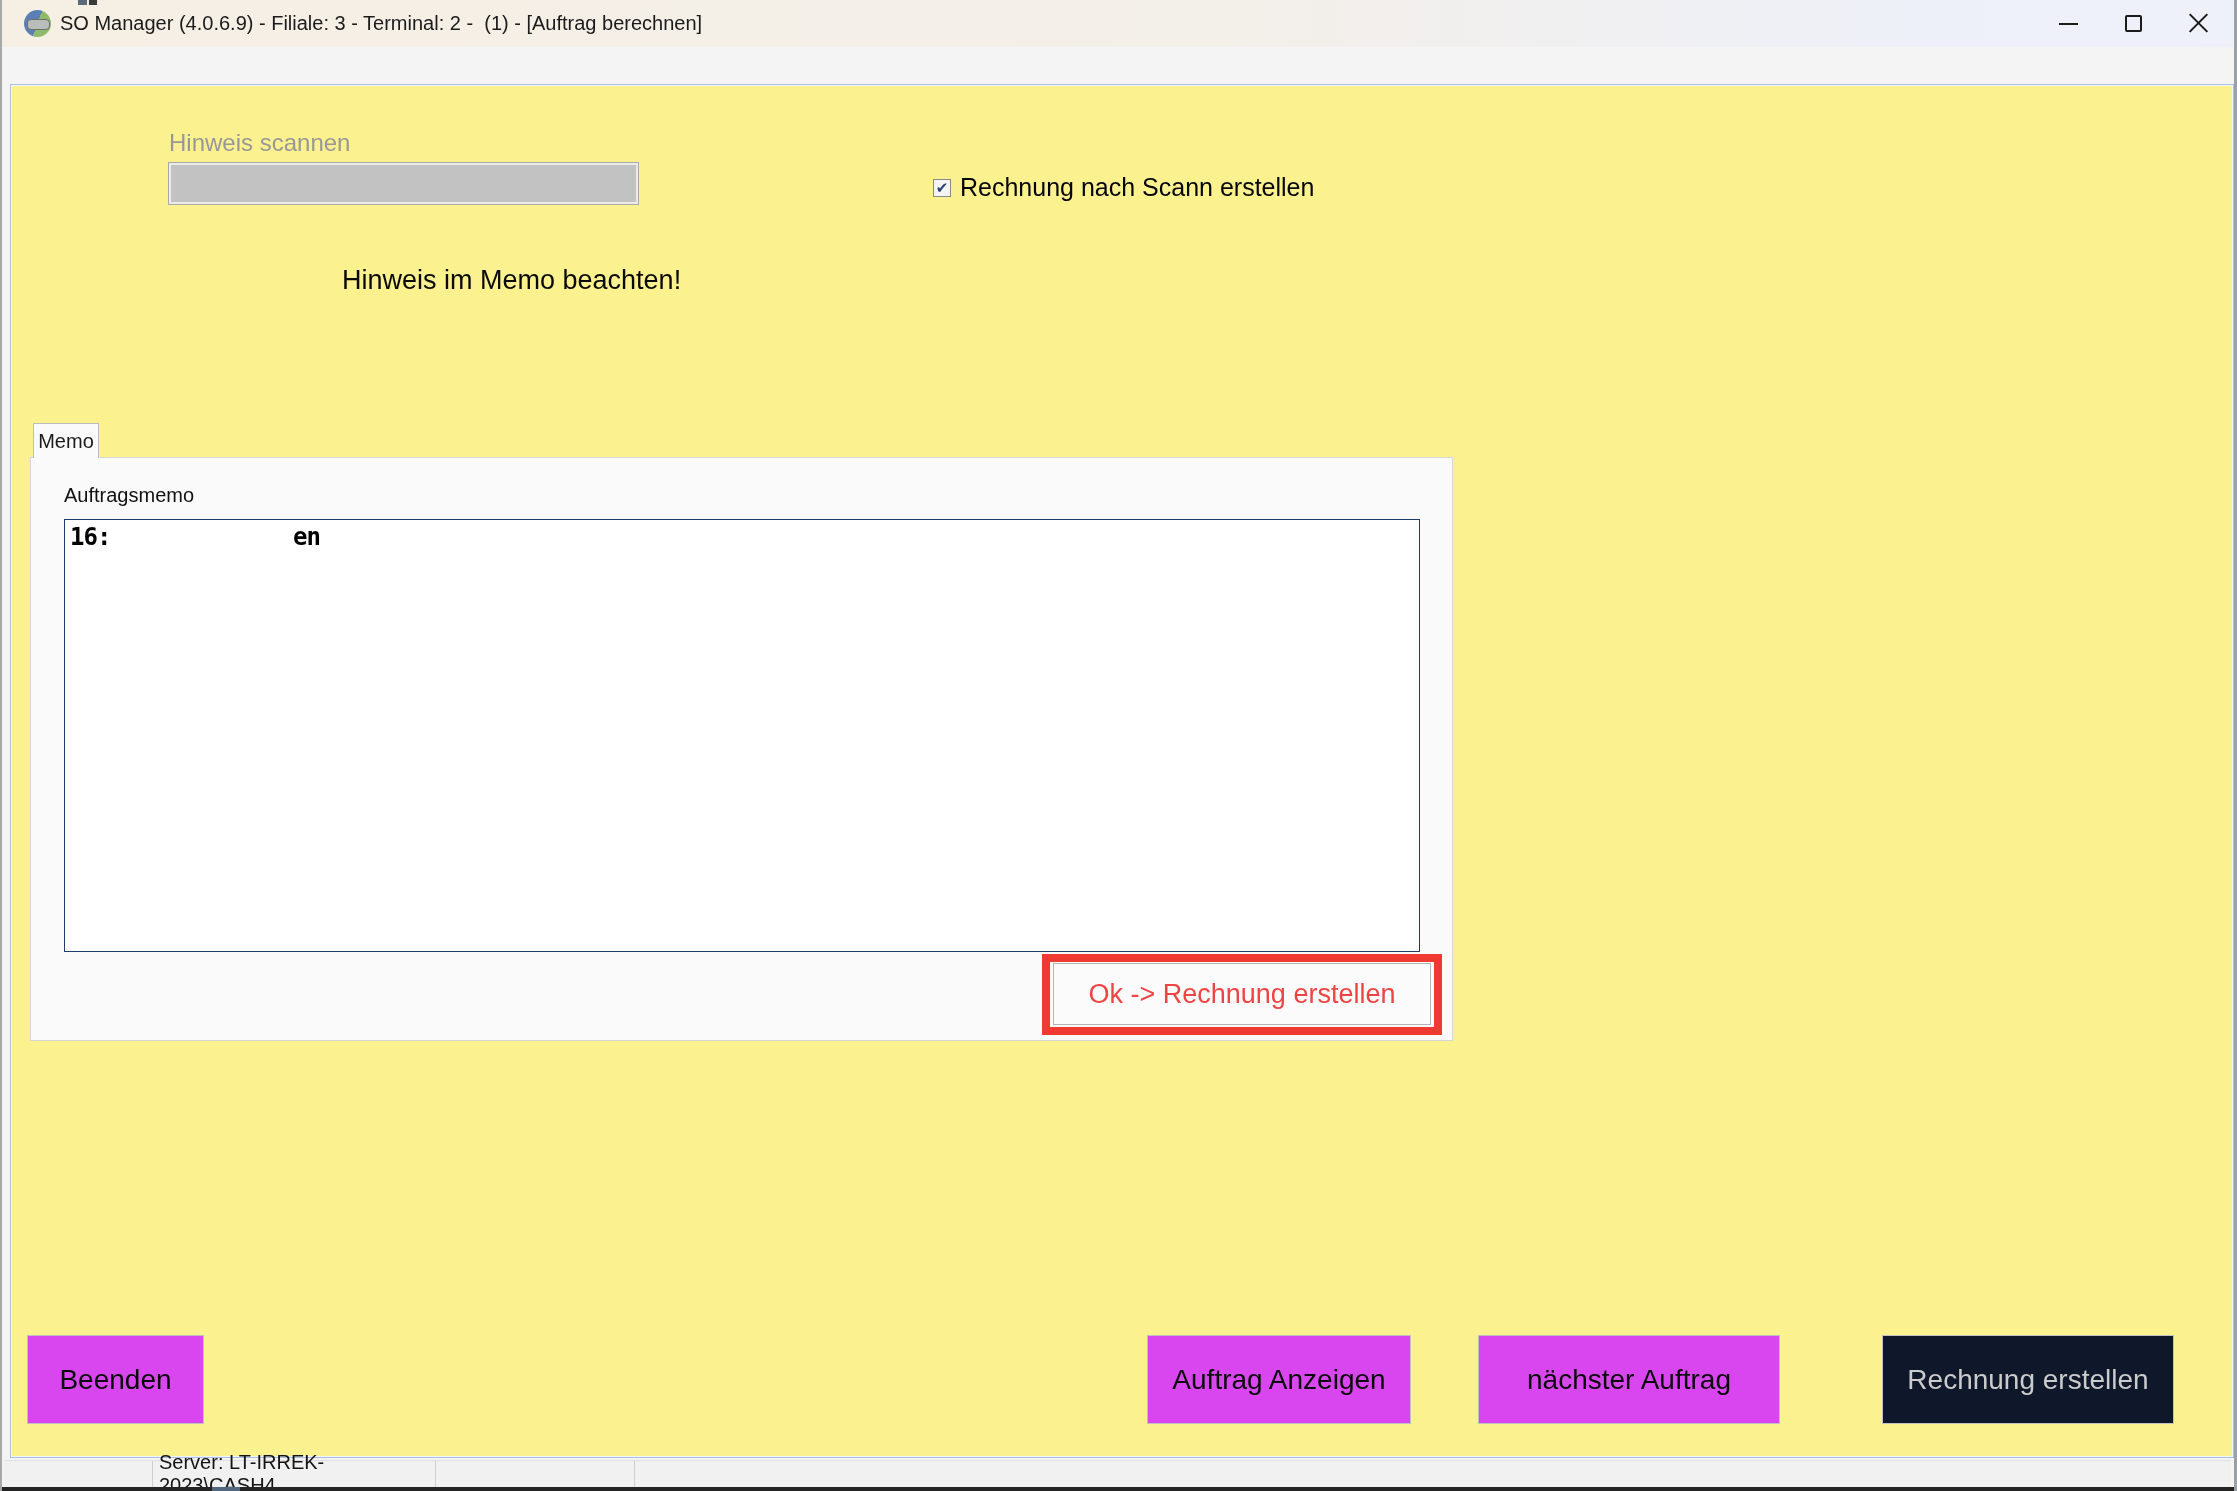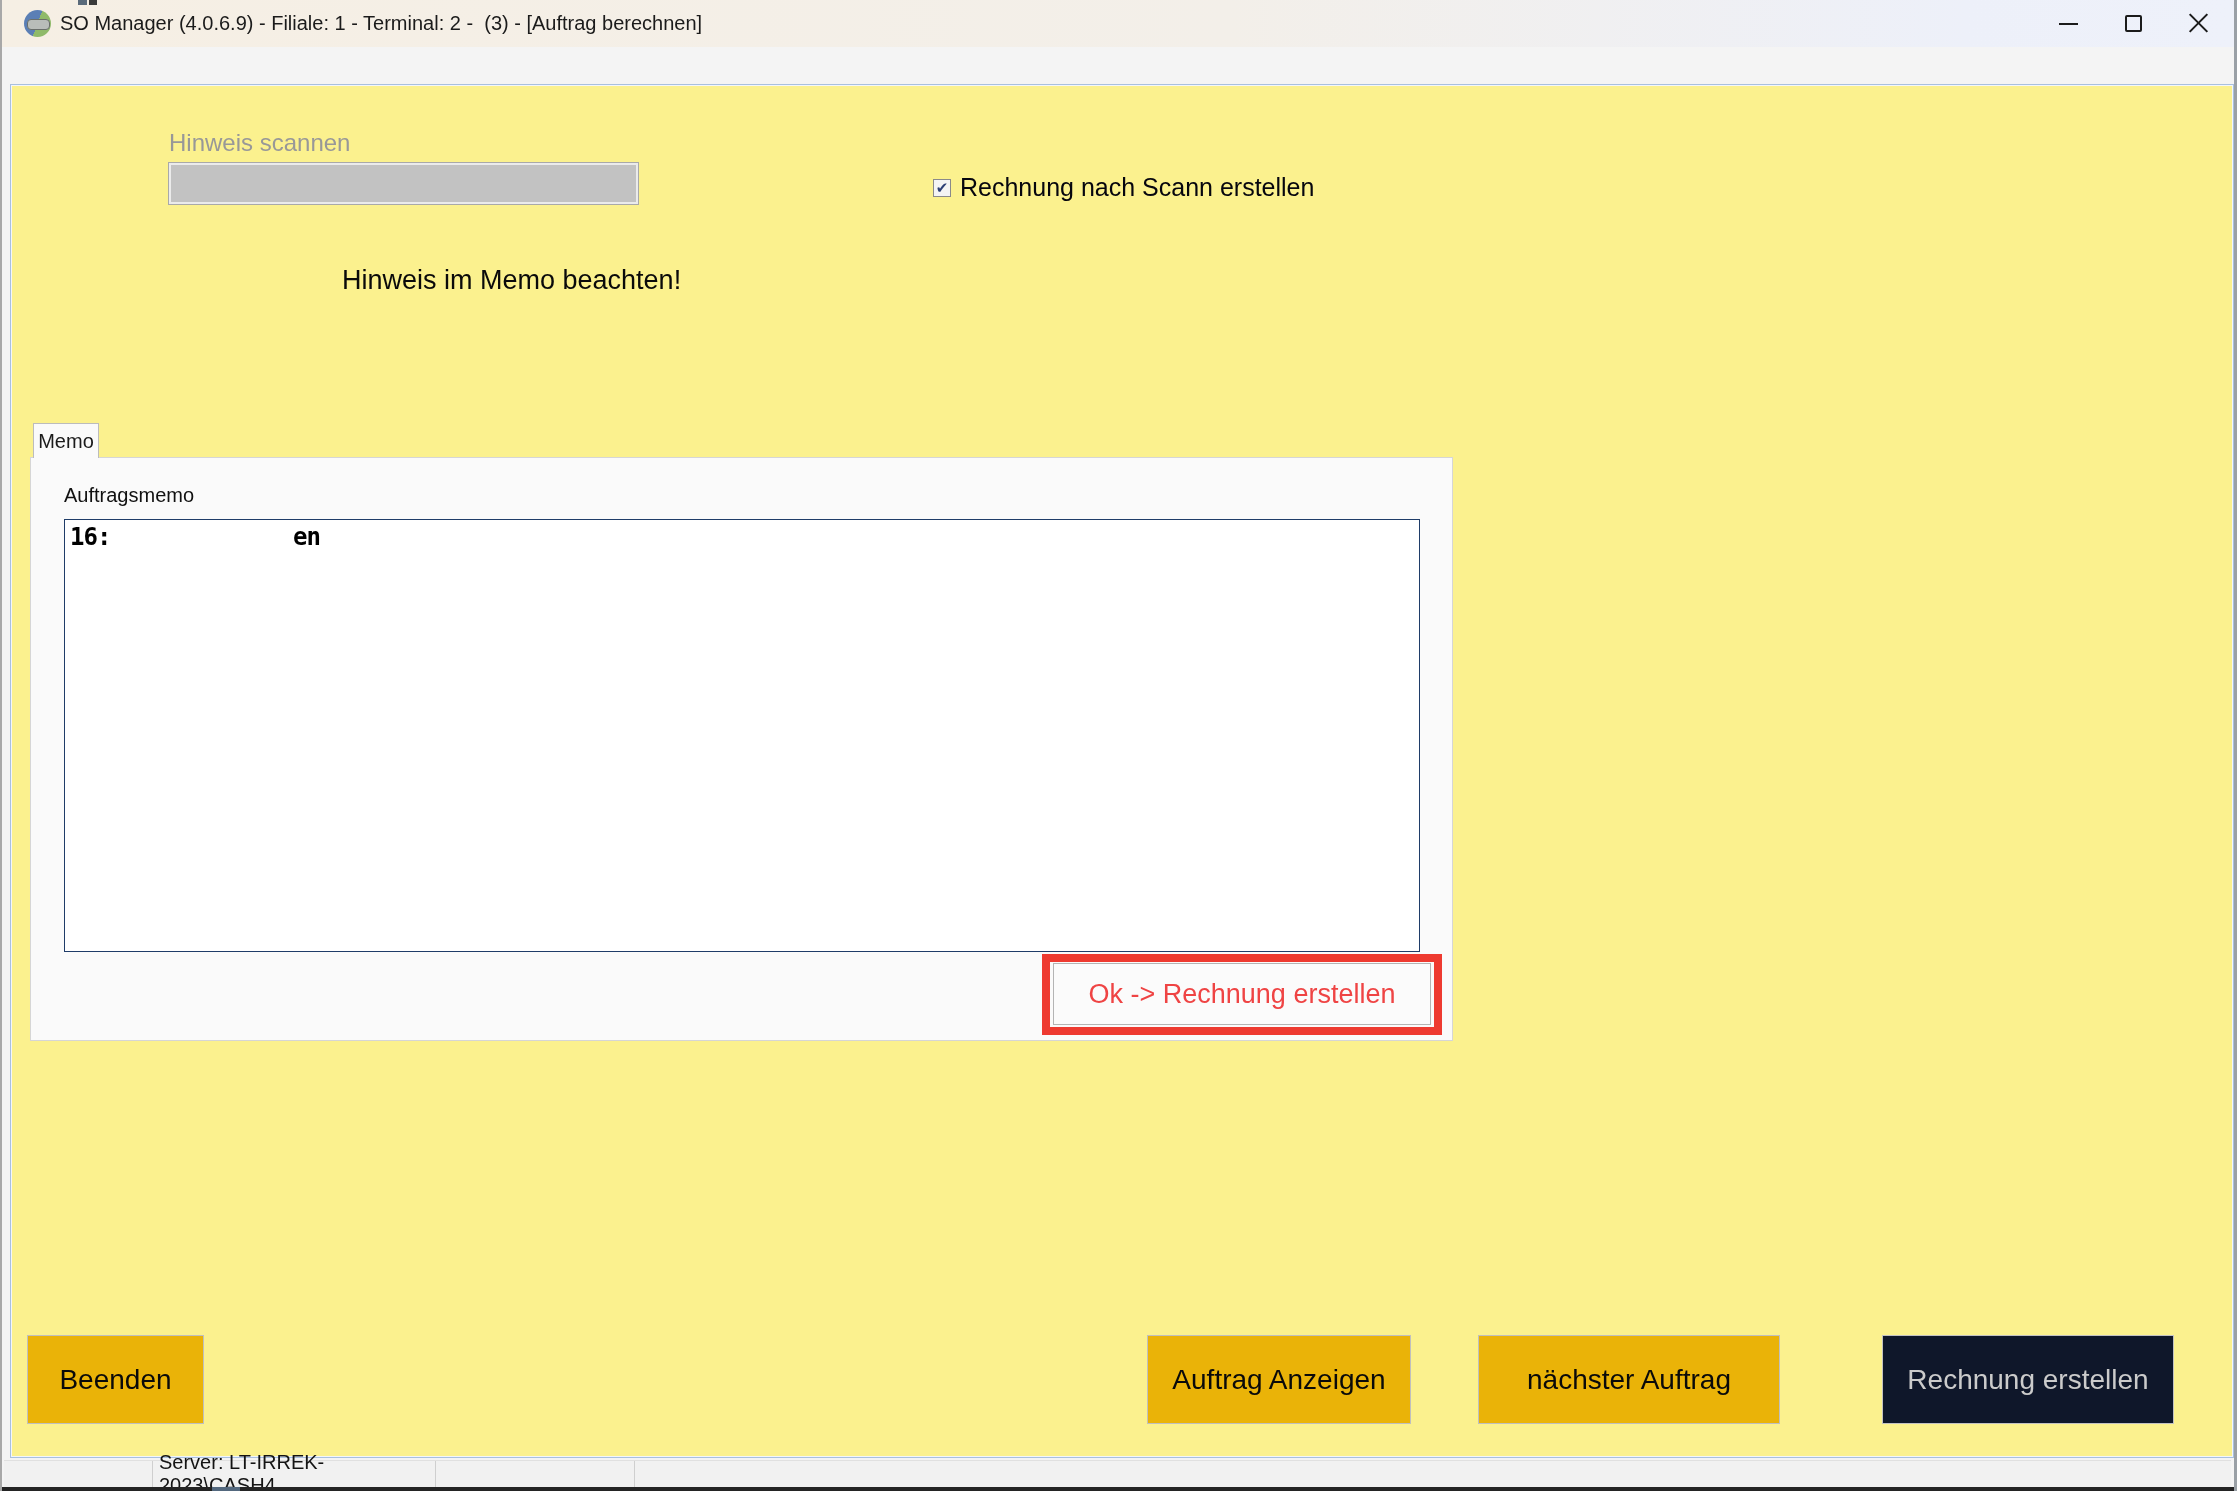--- a/index.html
+++ b/index.html
@@ -91,21 +91,21 @@
   }
   .ok-btn{
     position:absolute;left:3px;top:1px;width:378px;height:62px;
     background:#fbfbfb;border:1px solid #b4b4b4;
     display:flex;align-items:center;justify-content:center;
     font-size:27px;color:#ef4444;cursor:default;
   }
   
   .act-btn{
     position:absolute;top:1250px;height:89px;
-    background:#eab308;border:1px solid #bfbfbf;
+    background:#d946ef;border:1px solid #bfbfbf;
     display:flex;align-items:center;justify-content:center;
     font-size:28px;color:#0a0a0a;cursor:default;
   }
   .btn-beenden{left:16px;width:177px;}
   .btn-anzeigen{left:1136px;width:264px;}
   .btn-naechster{left:1467px;width:302px;}
   .btn-rechnung{left:1871px;width:292px;background:#0f172a;border-color:#c2c2c2;color:#cbcbcb;}
   
   .statusbar{
     position:absolute;left:2px;right:3px;top:1460px;height:27px;
@@ -124,21 +124,21 @@
 </style>
 </head>
 <body>
 
 <div class="window">
 
   <div class="titlebar">
     <span class="top-artifact" style="left:76px;width:9px;background:#5a6a7a;"></span>
     <span class="top-artifact" style="left:87px;width:8px;background:#3a3a3a;"></span>
     <span class="app-icon"></span>
-    <span class="title">SO Manager (4.0.6.9) - Filiale: 1 - Terminal: 2 -  (3) - [Auftrag berechnen]</span>
+    <span class="title">SO Manager (4.0.6.9) - Filiale: 3 - Terminal: 2 -  (1) - [Auftrag berechnen]</span>
     <div class="win-controls">
       <div class="wc">
         <span class="glyph-min"></span>
       </div>
       <div class="wc">
         <span class="glyph-max"></span>
       </div>
       <div class="wc">
         <span class="glyph-close"></span>
       </div>

